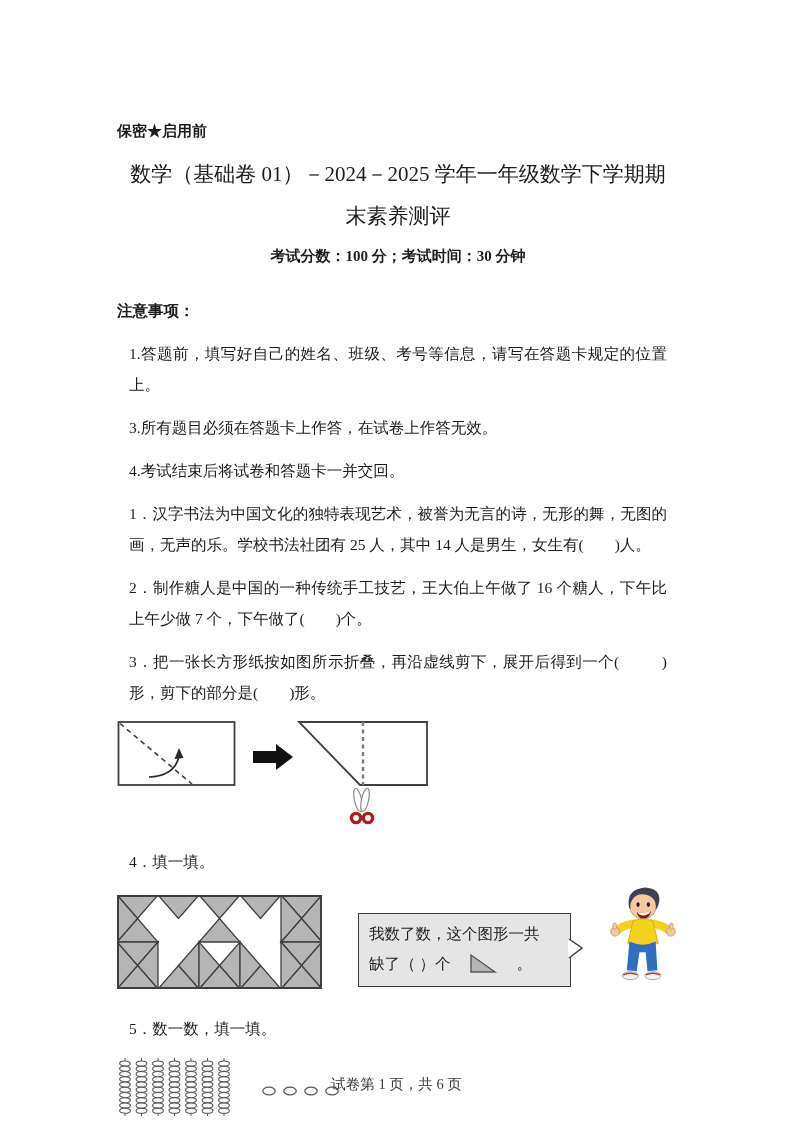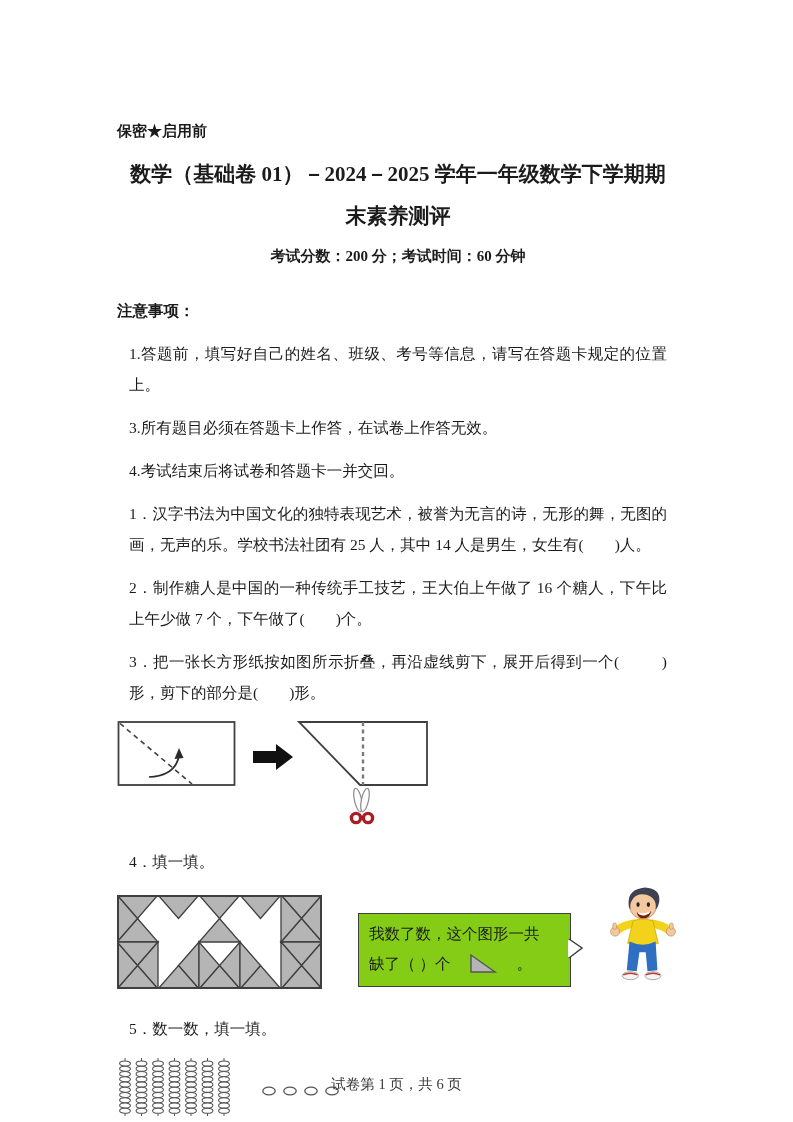--- a/index.html
+++ b/index.html
@@ -1,48 +1,48 @@
 <!DOCTYPE html>
 <html style="--text-black: #1b1b1b; --pattern-gray: #b5b5b5; --line-dark: #3f3f3f; --scissors-red: #a81e22; --shirt-yellow: #f2d21a; --pants-blue: #2e6fc2; --hair-dark: #3d4150; --skin-tone: #f4c9a0; --shoe-red: #c0392b;"><head>
 <meta charset="utf-8">
 <style>
   html,body{margin:0;padding:0;background:#fff;}
   .page{position:relative;width:793px;height:1122px;background:#fff;overflow:hidden;
         font-family:"Liberation Serif","DejaVu Serif",serif;color:var(--text-black,#1b1b1b);}
   .content{position:absolute;left:117px;top:120px;width:562px;}
   .confidential{font-size:15px;font-weight:bold;line-height:23px;}
-  .title{margin:10px 0 0 0;font-size:21px;font-weight:bold;text-align:center;line-height:42px;}
+  .title{margin:10px 0 0 0;font-size:21px;font-weight:normal;text-align:center;line-height:42px;}
   .exam-info{margin-top:6px;font-size:15px;font-weight:bold;text-align:center;line-height:26px;}
   .bold-line{margin-top:26px;font-size:15.5px;font-weight:bold;line-height:31px;}
   .line{margin:12px;font-size:15.5px;line-height:31px;text-align:justify;}
   .q{white-space:pre-wrap;}
   .fold-figure{margin-top:4px;height:114px;}
   .q4-row{display:flex;align-items:flex-start;margin-top:2px;gap:36px;height:112px;}
   .pattern-wrap{margin-top:6px;}
   .bubble{position:relative;margin-top:24px;width:208px;border:1.5px solid #3f3f3f;
-          padding:5px 10px 7px 10px;font-size:15.5px;line-height:30px;background:#84cc16;}
+          padding:5px 10px 7px 10px;font-size:15.5px;line-height:30px;background:#e5e5e5;}
   .bubble-line2{display:inline-flex;align-items:center;gap:18px;}
   .bubble .tri-svg{display:inline-block;vertical-align:middle;}
   .bubble-pointer{position:absolute;right:-14px;top:24px;}
   .boy-wrap{margin-top:-6px;}
   .beads-wrap{margin-top:6px;}
   .footer{position:absolute;left:0;bottom:28px;width:100%;text-align:center;
           font-size:14.5px;color:#3a3a3a;}
 </style>
 </head>
 <body>
 
 <div class="page">
   <div class="content">
 
     <div class="confidential">保密★启用前</div>
 
     <h1 class="title"><span>数学（基础卷 01）－2024－2025 学年一年级数学下学期期</span><br><span>末素养测评</span></h1>
 
-    <div class="exam-info">考试分数：200 分；考试时间：60 分钟</div>
+    <div class="exam-info">考试分数：100 分；考试时间：30 分钟</div>
 
     <div class="bold-line">注意事项：</div>
     <p class="line">1.答题前，填写好自己的姓名、班级、考号等信息，请写在答题卡规定的位置上。</p>
     <p class="line">3.所有题目必须在答题卡上作答，在试卷上作答无效。</p>
     <p class="line">4.考试结束后将试卷和答题卡一并交回。</p>
 
 
     <p class="line q">1．汉字书法为中国文化的独特表现艺术，被誉为无言的诗，无形的舞，无图的画，无声的乐。学校书法社团有 25 人，其中 14 人是男生，女生有(        )人。</p>
     <p class="line q">2．制作糖人是中国的一种传统手工技艺，王大伯上午做了 16 个糖人，下午比上午少做 7 个，下午做了(        )个。</p>
     <p class="line q">3．把一张长方形纸按如图所示折叠，再沿虚线剪下，展开后得到一个(          )形，剪下的部分是(        )形。</p>

